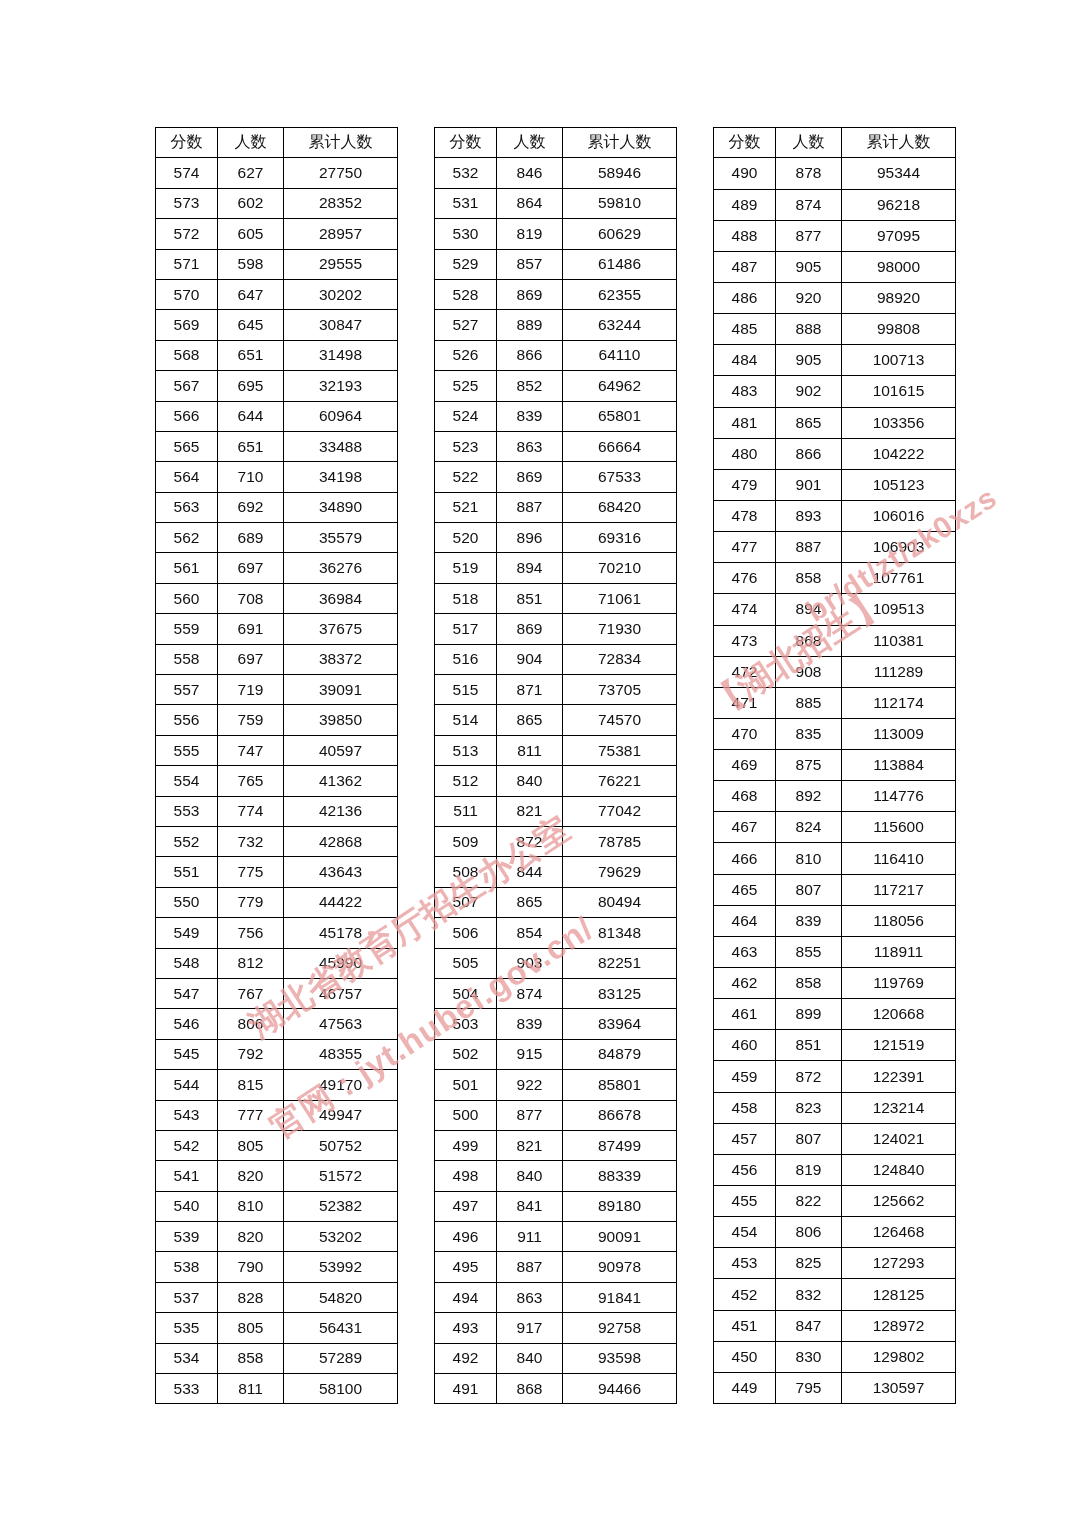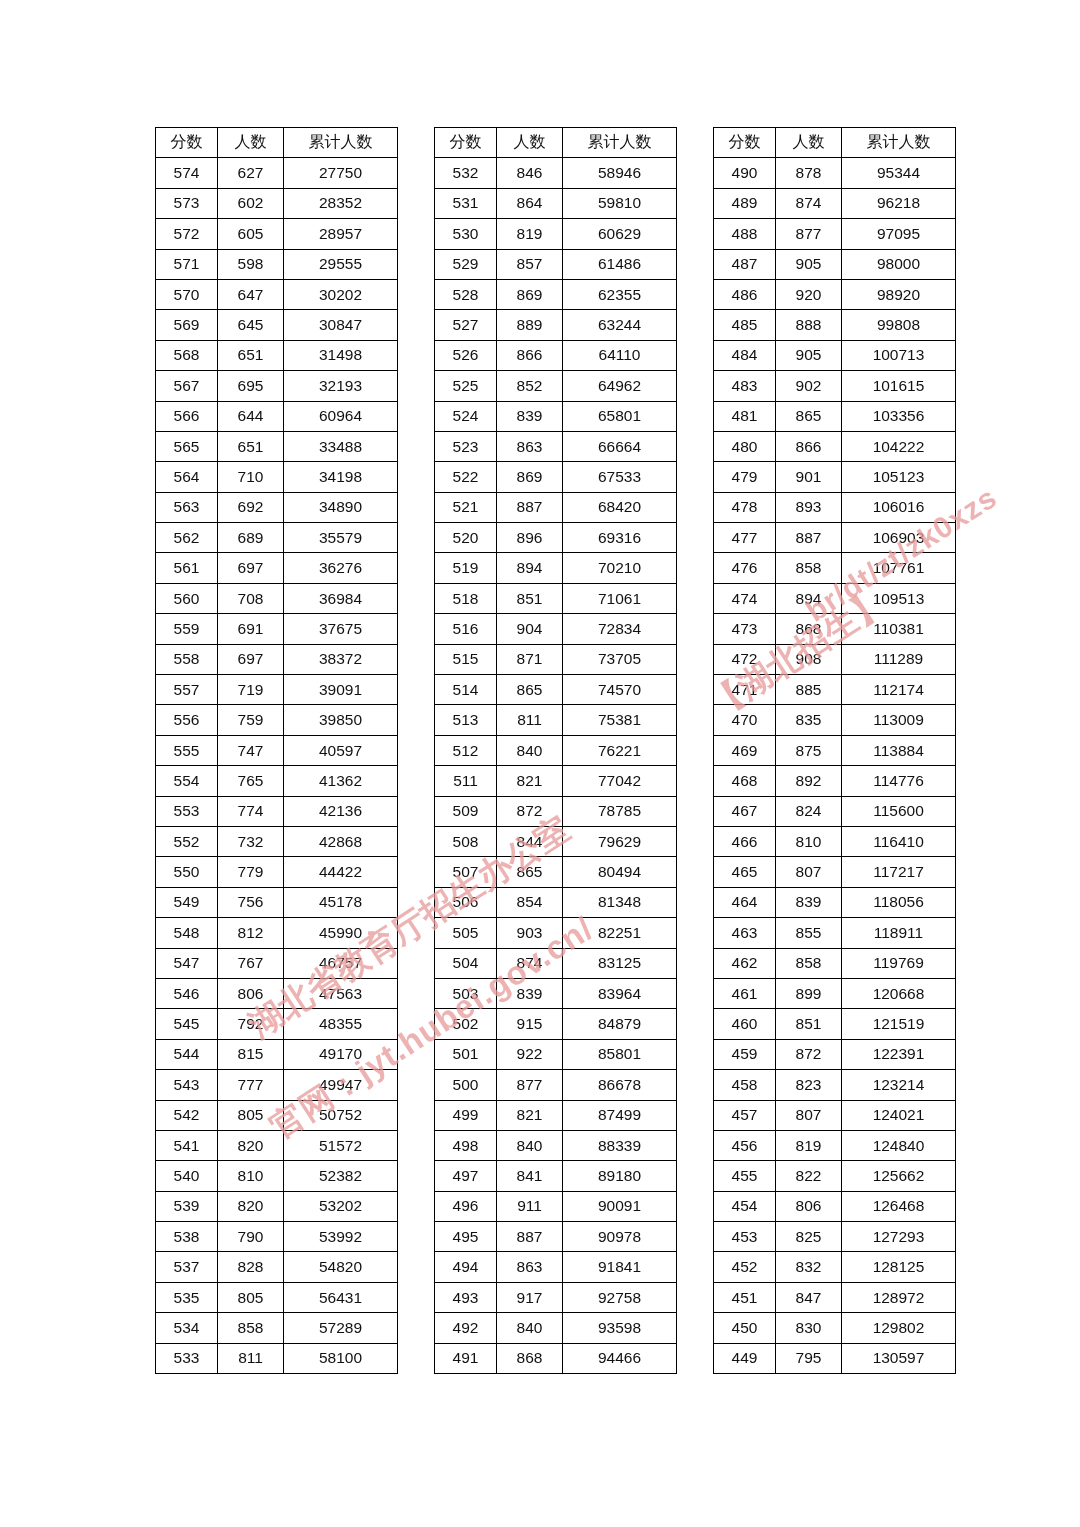--- a/index.html
+++ b/index.html
@@ -219,20 +219,25 @@
             <td>553</td>
             <td>774</td>
             <td>42136</td>
           </tr>
           <tr>
             <td>552</td>
             <td>732</td>
             <td>42868</td>
           </tr>
           <tr>
+            <td>551</td>
+            <td>775</td>
+            <td>43643</td>
+          </tr>
+          <tr>
             <td>550</td>
             <td>779</td>
             <td>44422</td>
           </tr>
           <tr>
             <td>549</td>
             <td>756</td>
             <td>45178</td>
           </tr>
           <tr>
@@ -393,20 +398,25 @@
           </tr>
           <tr>
             <td>519</td>
             <td>894</td>
             <td>70210</td>
           </tr>
           <tr>
             <td>518</td>
             <td>851</td>
             <td>71061</td>
+          </tr>
+          <tr>
+            <td>517</td>
+            <td>869</td>
+            <td>71930</td>
           </tr>
           <tr>
             <td>516</td>
             <td>904</td>
             <td>72834</td>
           </tr>
           <tr>
             <td>515</td>
             <td>871</td>
             <td>73705</td>

